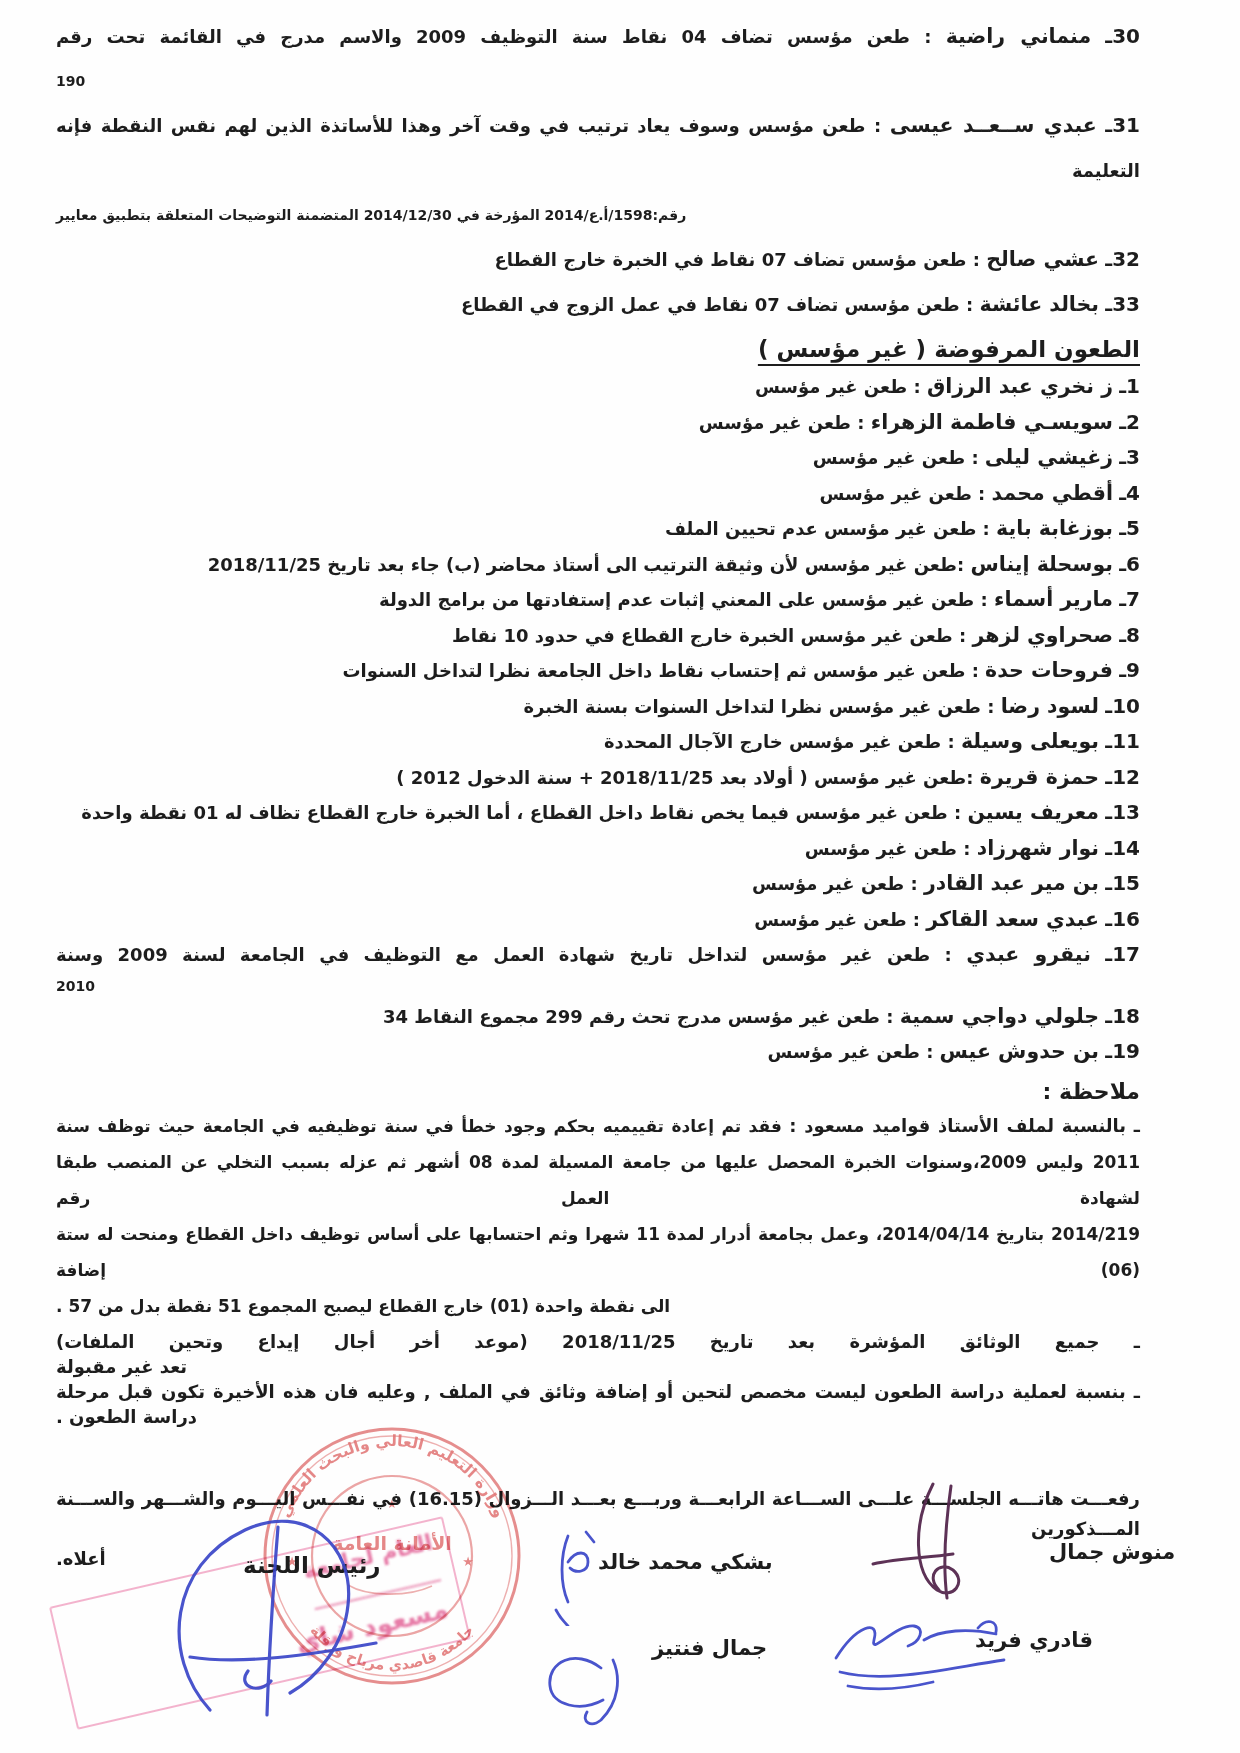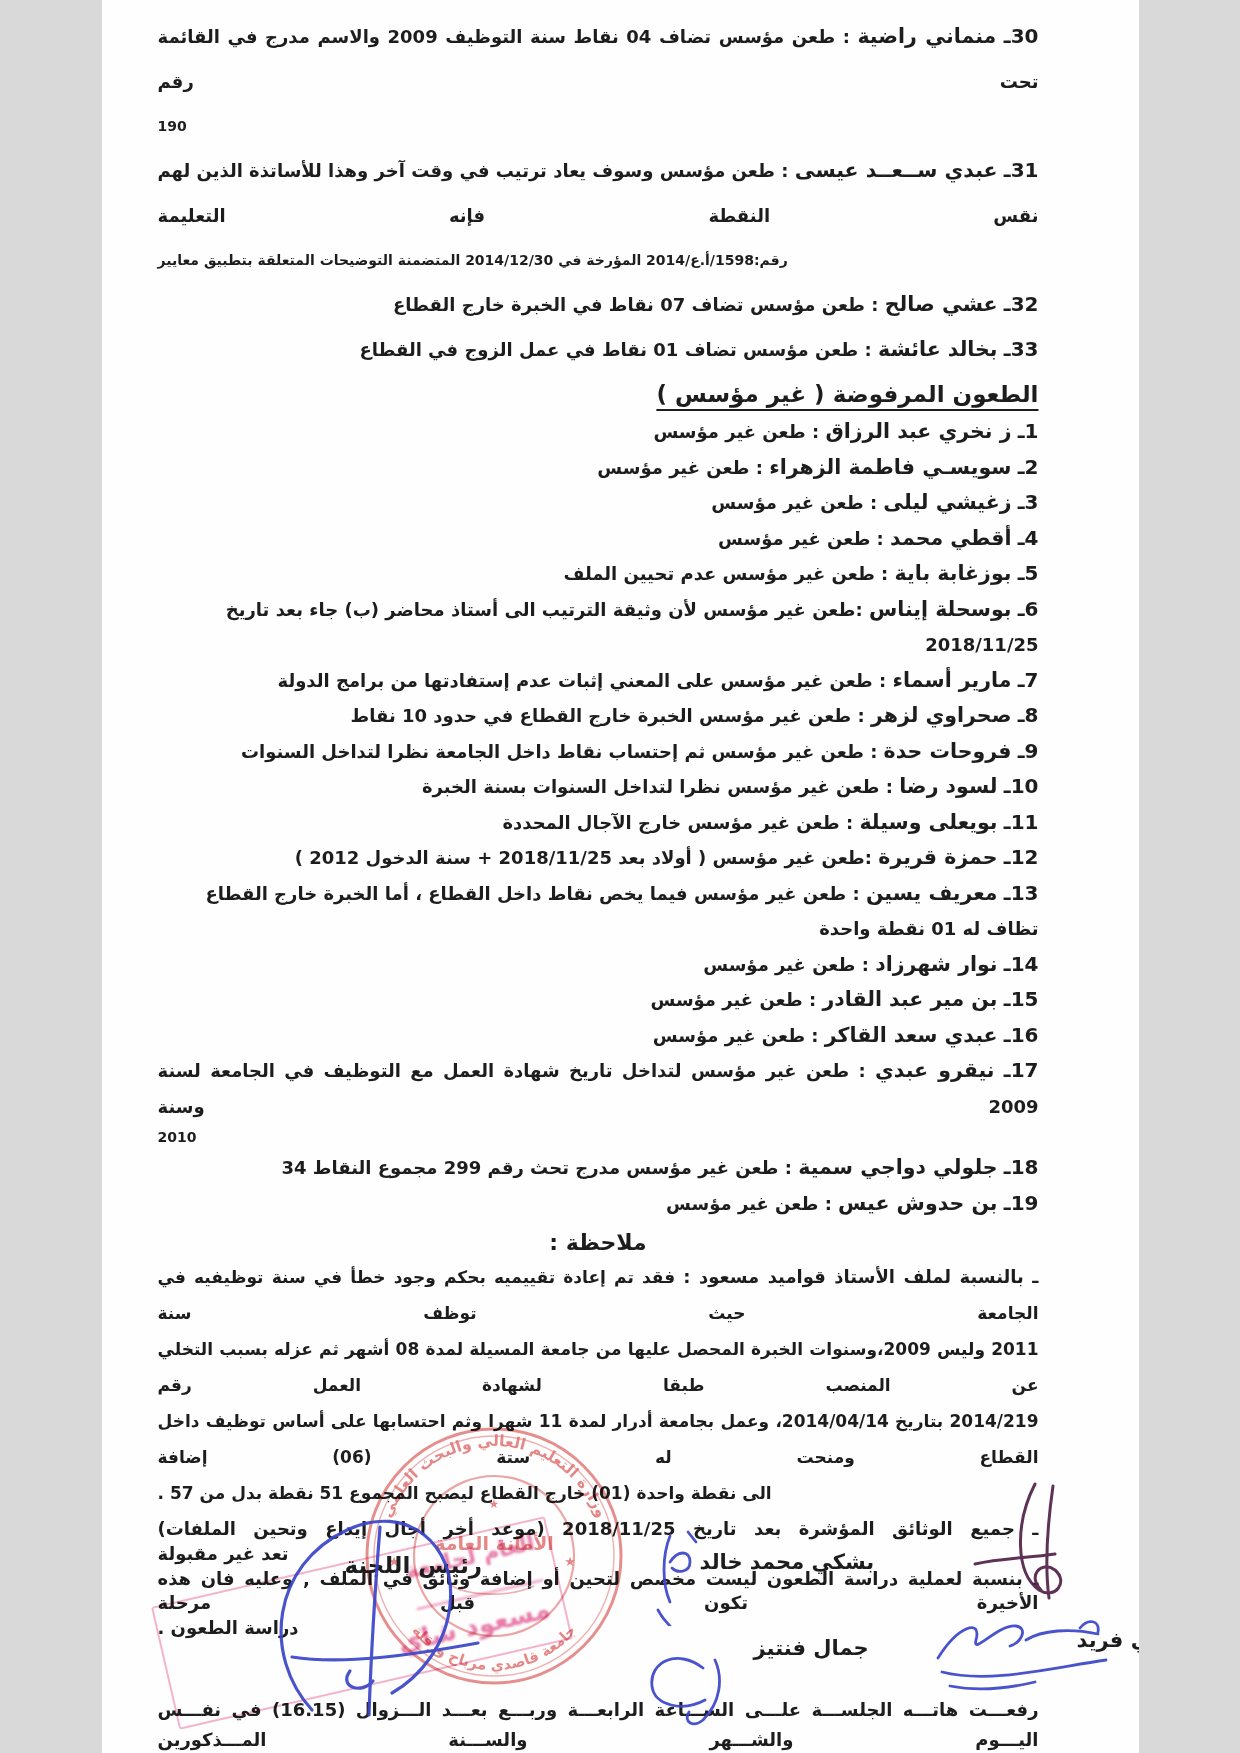--- a/index.html
+++ b/index.html
@@ -1,17 +1,17 @@
 <!DOCTYPE html>
 <html lang="ar" dir="rtl"><head>
 <meta charset="utf-8">
 <style>
   html,body{margin:0;padding:0;background:#d9d9d9;}
   .page{
-    position:relative;width:1037px;height:1753px;margin:0 auto;
+    position:relative;width:1240px;height:1753px;margin:0 auto;
     background:#fefefe;overflow:hidden;color:#1d1d1d;
     font-family:"DejaVu Sans","Liberation Sans",sans-serif;
     direction:rtl;
   }
   .content{position:absolute;top:14px;right:100px;left:56px;}
   
   .appeal p{margin:0;}
   .appeal .l1{font-size:18px;font-weight:bold;text-align:right;}
   .accepted .appeal .l1{line-height:45px;}
   .rejected .appeal .l1{line-height:35.5px;}
@@ -20,21 +20,21 @@
   .accepted .l2{line-height:44px;}
   .rejected .l2{line-height:26px;}
   .num{font-size:20px;letter-spacing:1px;}
   .name{font-size:20.5px;}
   .desc{font-size:18px;}
   
   .rejected-heading{
     margin:4px 0 2px;font-size:23px;font-weight:bold;line-height:36px;
     text-decoration:underline;text-underline-offset:7px;text-decoration-thickness:2.2px;
   }
-  .note-heading{margin:6px 0 0;font-size:22px;font-weight:bold;line-height:32px;text-align:center;}
+  .note-heading{margin:6px 0 0;font-size:22px;font-weight:bold;line-height:32px;}
   
   .note-line{font-size:17px;font-weight:bold;line-height:36px;margin:0;}
   .note-line.just{text-align:justify;text-align-last:justify;}
   .note-line.cont{text-align:left;}
   .note-lead{font-size:18px;}
   
   .bullet-line{font-size:18px;font-weight:bold;line-height:24px;margin:0;}
   .bullet-line.just{text-align:justify;text-align-last:justify;}
   .bullet-line.cont{text-align:left;line-height:26px;}
   .bullets{margin-top:6px;}
@@ -80,21 +80,21 @@
           <p class="l1 just"><span class="num">31ـ</span> <span class="name">عبدي ســعــد عيسى</span><span class="desc"> : طعن مؤسس  وسوف يعاد ترتيب في وقت آخر وهذا للأساتذة الذين لهم نقس النقطة فإنه التعليمة</span></p>
           <p class="l2">رقم:1598/أ.ع/2014 المؤرخة في 2014/12/30 المتضمنة التوضيحات المتعلقة بتطبيق معايير</p>
         </div>
 
         <div class="appeal">
           <p class="l1"><span class="num">32ـ</span> <span class="name">عشي صالح</span><span class="desc"> : طعن مؤسس تضاف 07 نقاط في الخبرة خارج القطاع</span></p>
 
         </div>
 
         <div class="appeal">
-          <p class="l1"><span class="num">33ـ</span> <span class="name">بخالد عائشة</span><span class="desc"> : طعن مؤسس تضاف 01 نقاط في عمل الزوج في القطاع</span></p>
+          <p class="l1"><span class="num">33ـ</span> <span class="name">بخالد عائشة</span><span class="desc"> : طعن مؤسس تضاف 07 نقاط في عمل الزوج في القطاع</span></p>
 
         </div>
       </section>
 
     <h2 class="rejected-heading">الطعون المرفوضة ( غير مؤسس )</h2>
 
     <section class="rejected">
 
         <div class="appeal">
           <p class="l1"><span class="num">1ـ</span> <span class="name">ز نخري عبد الرزاق</span><span class="desc"> : طعن غير مؤسس</span></p>

